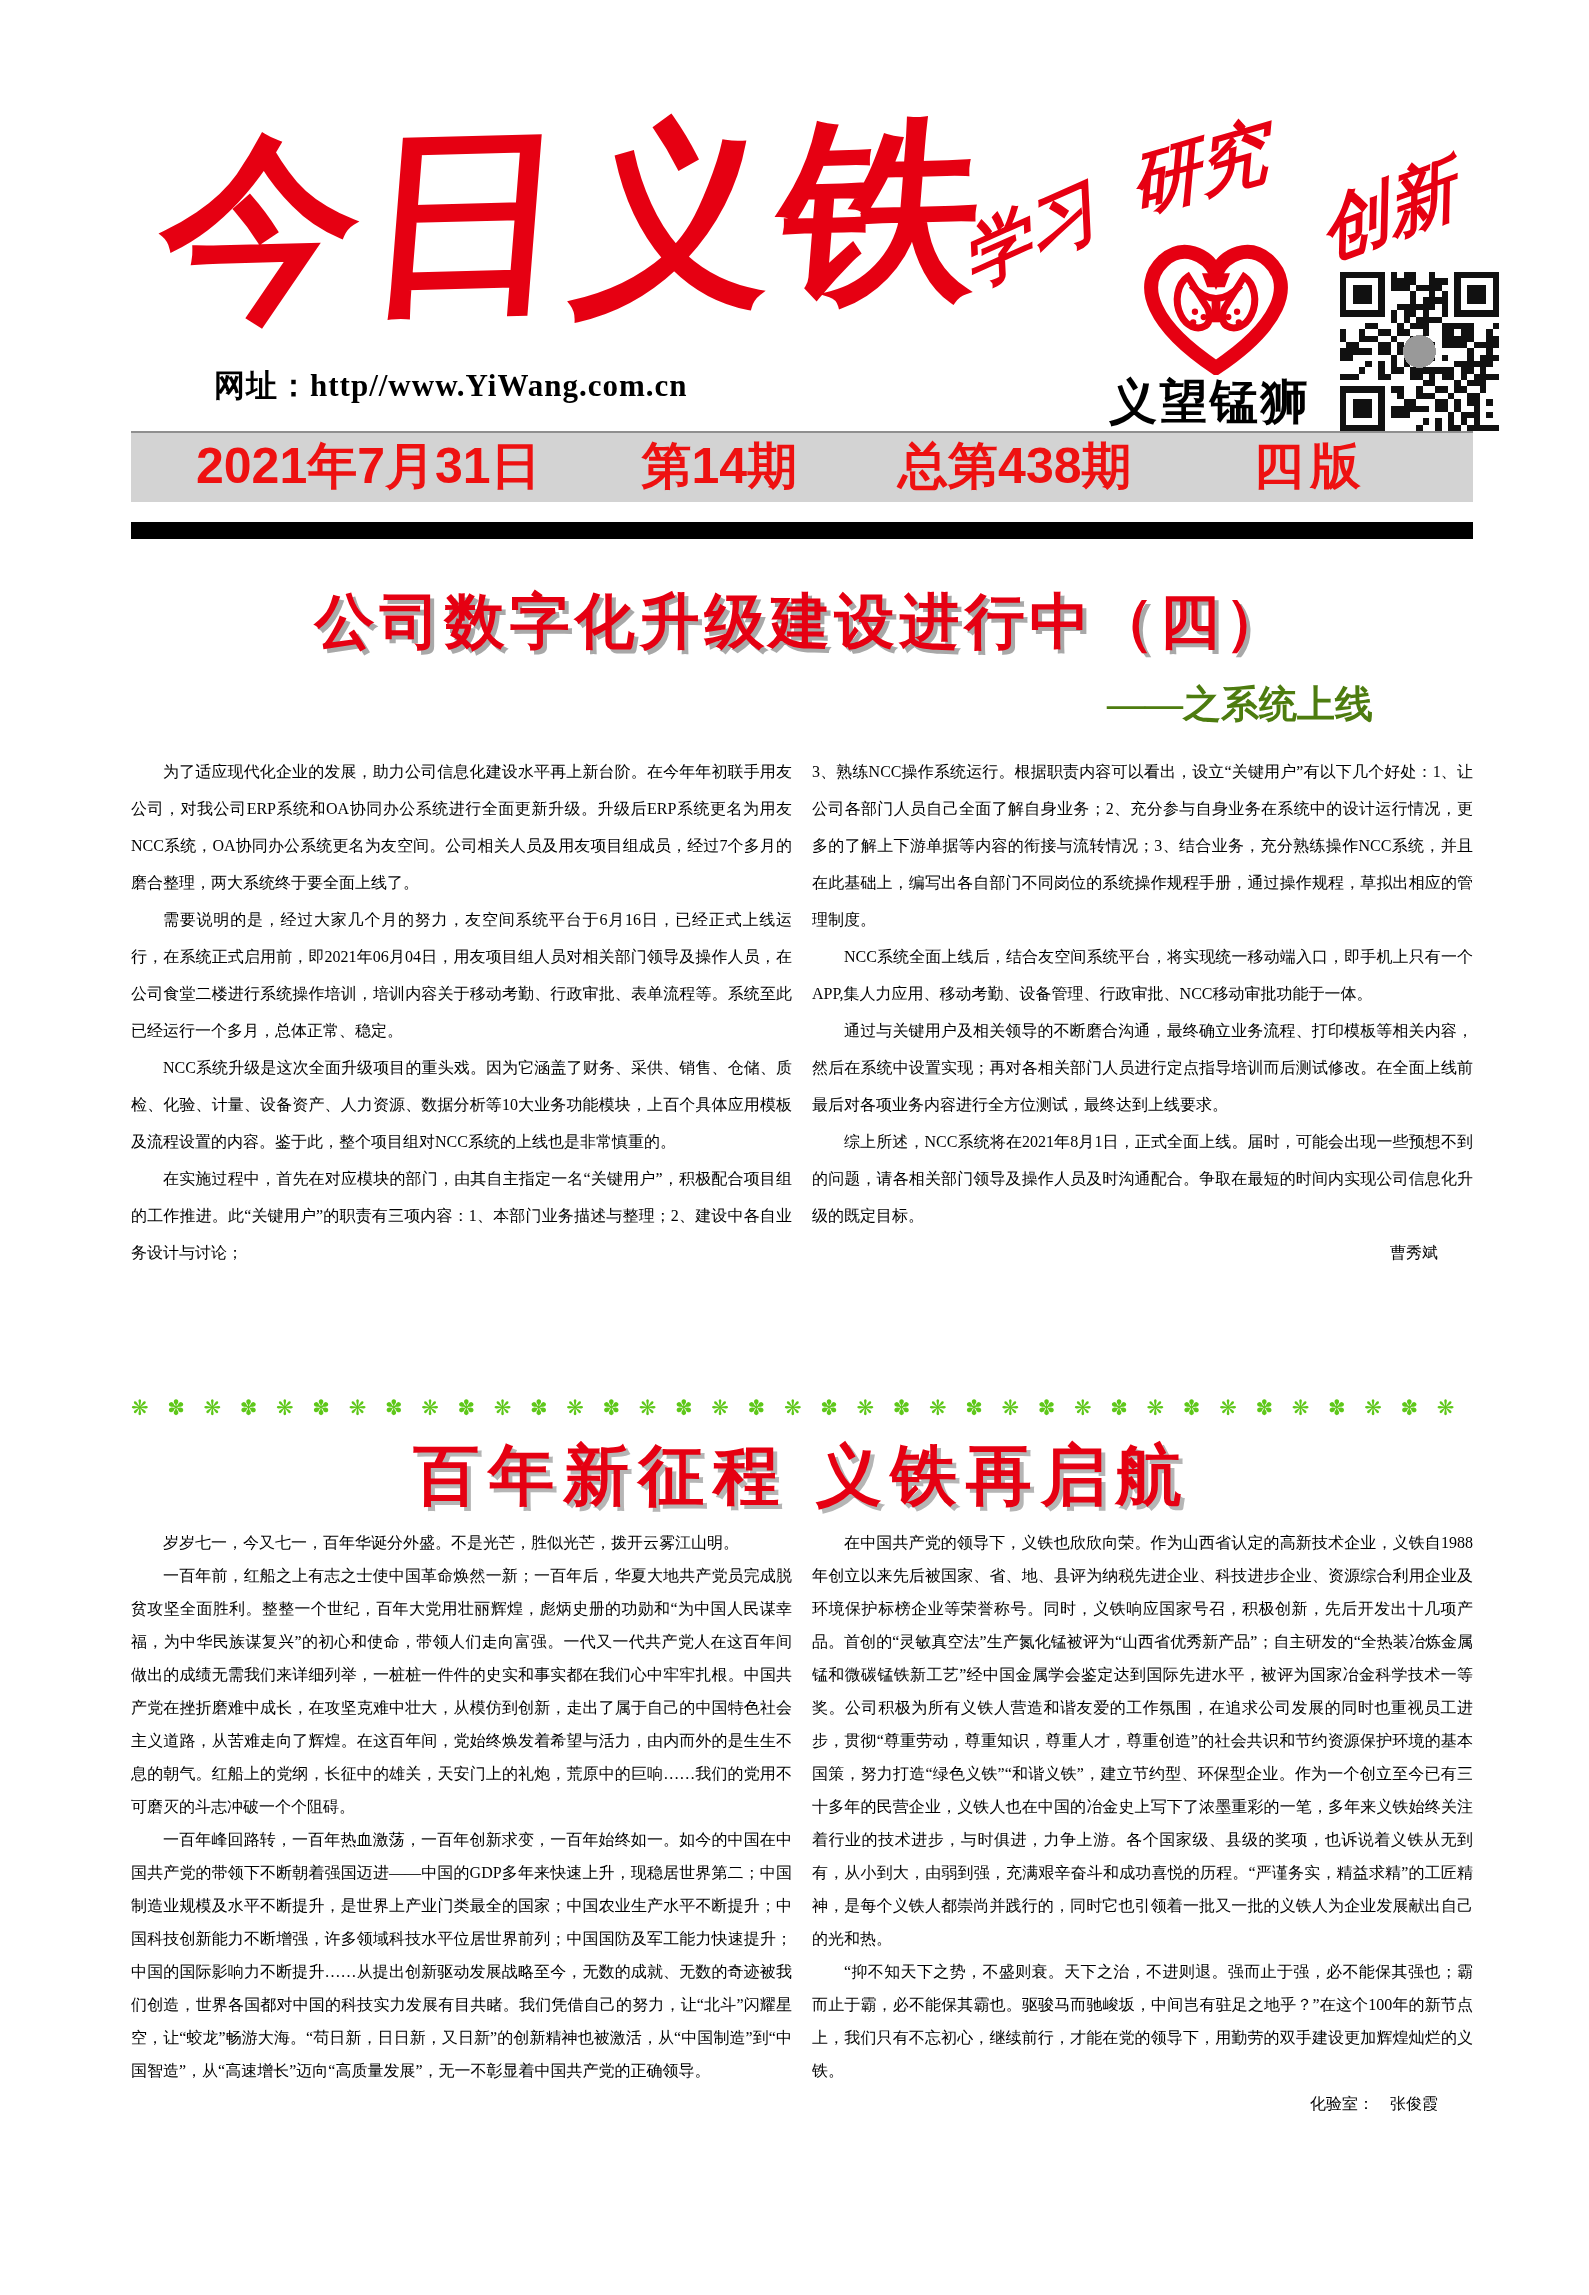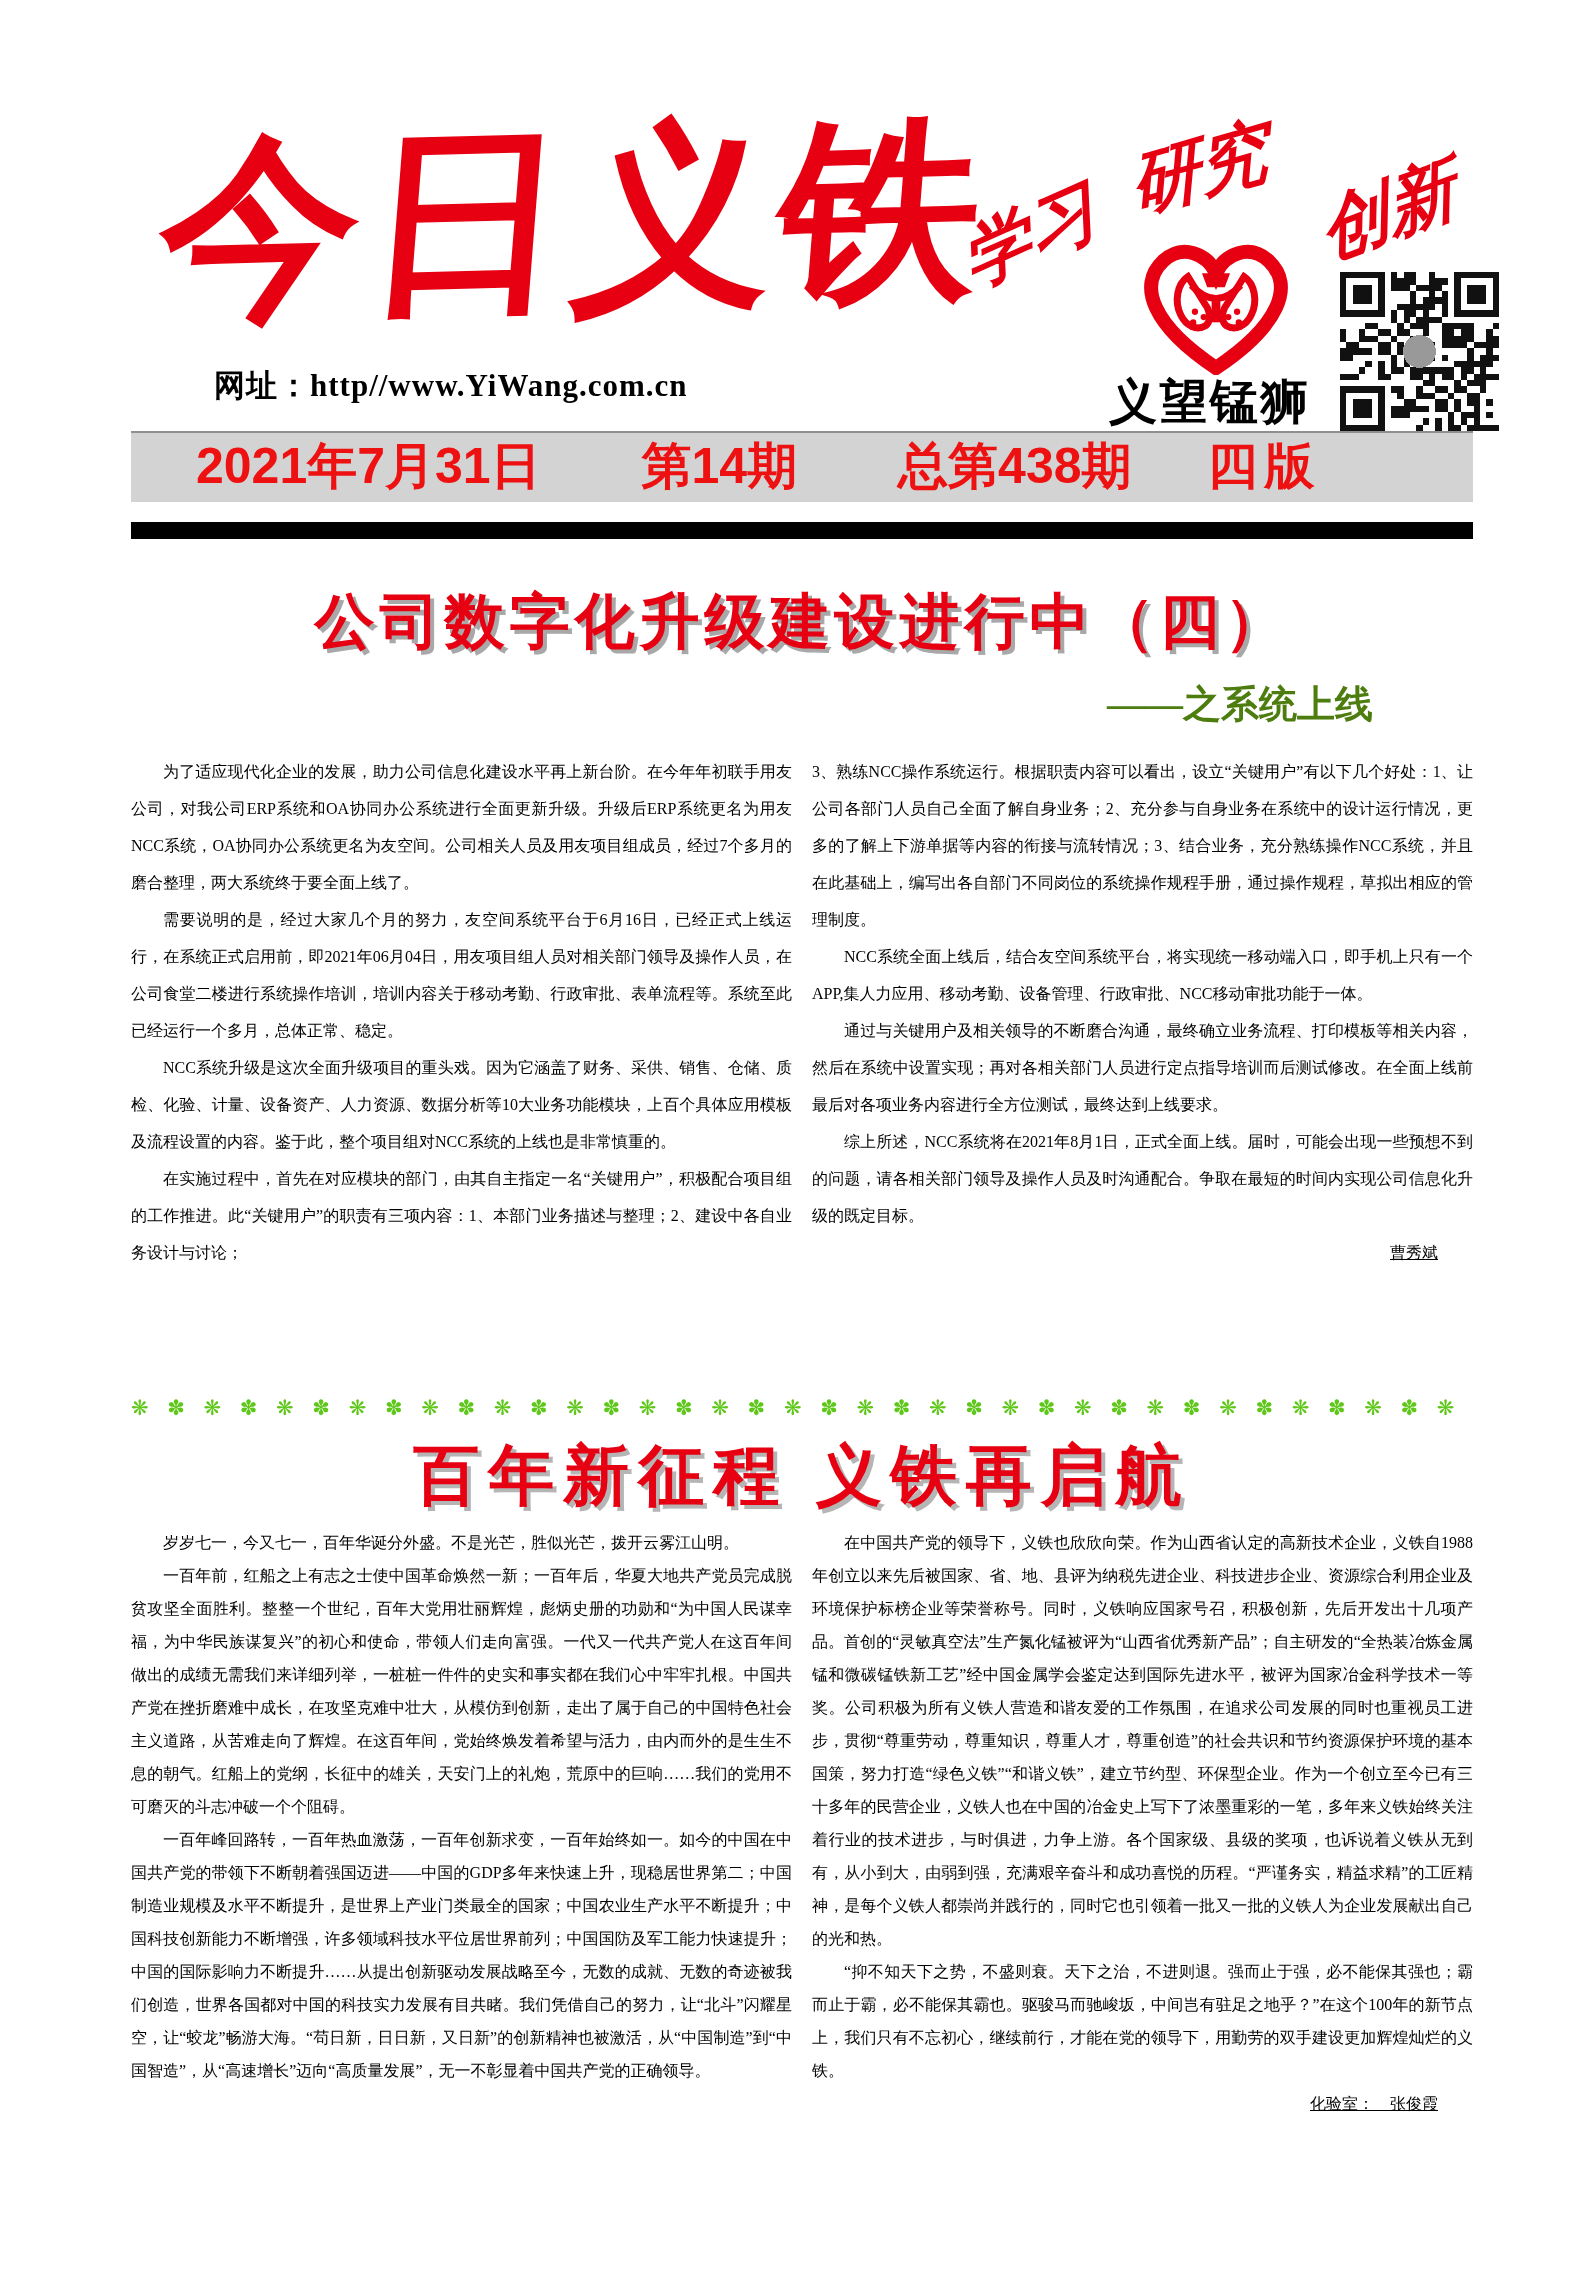--- a/index.html
+++ b/index.html
@@ -22,37 +22,37 @@
   .qr{position:absolute;left:1340px;top:272px;width:159px;height:159px;}
   
   .datebar{position:absolute;left:131px;top:431px;width:1342px;height:71px;background:#d3d3d3;
         border-top:2.5px solid #8f8f8f;box-sizing:border-box;white-space:nowrap;
         font-family:"Liberation Sans",sans-serif;font-weight:bold;color:#ee1111;
         font-size:50px;line-height:67px;}
   .datebar span{display:inline-block;}
   .db-date{margin-left:65px;}
   .db-issue{margin-left:87px;}
   .db-total{margin-left:87px;}
-  .db-page{margin-left:62px;letter-spacing:7px;}
+  .db-page{margin-left:108px;letter-spacing:7px;}
   .black-rule{position:absolute;left:131px;top:522px;width:1342px;height:17px;background:#000;}
   
   .a1-title{position:absolute;left:131px;top:582px;width:1342px;text-align:center;
         font-size:60px;font-weight:bold;color:#e60012;letter-spacing:5px;
         text-shadow:4px 4px 0 #a8a8a8;font-family:"Liberation Sans",sans-serif;white-space:nowrap;}
   .a1-sub{position:absolute;left:131px;top:679px;width:1342px;box-sizing:border-box;
         text-align:right;padding-right:100px;font-size:38px;font-weight:bold;color:#4d7c0f;
         font-family:"Liberation Serif",serif;}
   .cols{position:absolute;left:131px;width:1342px;display:flex;gap:20px;
         font-size:16px;text-align:justify;}
   .cols .col{flex:1 1 0;min-width:0;}
   .a1-cols{top:753px;line-height:37px;}
   .a2-cols{top:1526px;line-height:33px;}
   .cols p{margin:0;text-indent:2em;}
   .cols p.no-indent{text-indent:0;}
-  .author{text-align:right;text-indent:0 !important;padding-right:35px;text-decoration:underline;}
+  .author{text-align:right;text-indent:0 !important;padding-right:35px;}
   
   .divider{position:absolute;left:131px;top:1394px;width:1342px;height:30px;overflow:hidden;
         white-space:nowrap;font-size:21px;line-height:28px;letter-spacing:6px;
         font-family:"DejaVu Sans",sans-serif;}
   
   .a2-title{position:absolute;left:131px;top:1431px;width:1342px;text-align:center;
         font-size:66px;font-weight:bold;color:#e60012;letter-spacing:9px;
         text-shadow:4px 4px 0 #b5b5b5;font-family:"Liberation Sans",sans-serif;white-space:nowrap;}
 </style>
 </head>

